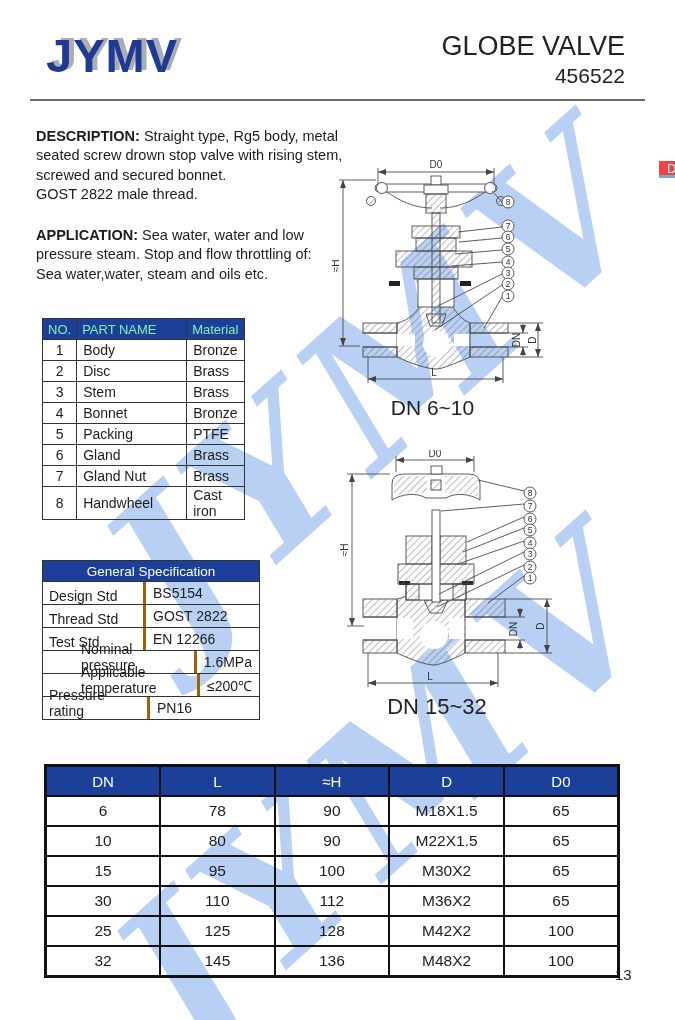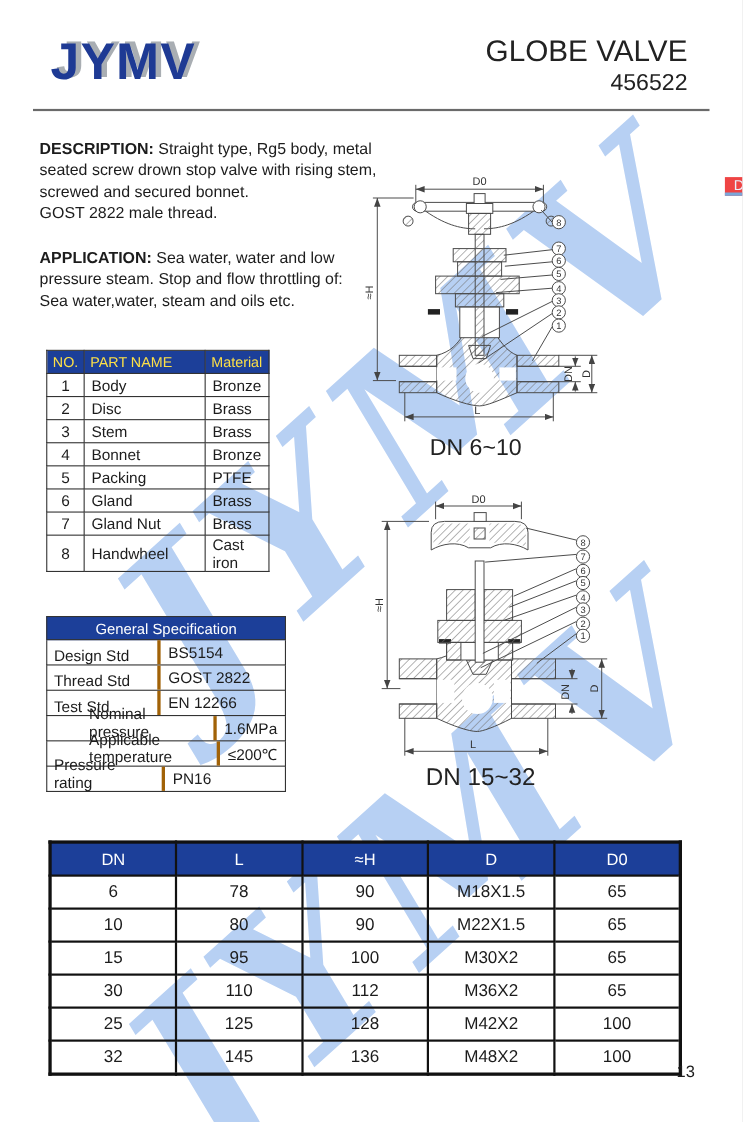--- a/index.html
+++ b/index.html
@@ -27,21 +27,21 @@
   .app{left:36px;top:226px;width:292px;font-size:14.5px;line-height:1.33;}
 
   
   .din{left:659px;top:161px;width:48px;height:17px;background:#ef4444;
        border-bottom:3px solid #7aa7d9;color:#e9effa;font-size:13px;
        display:flex;align-items:center;padding-left:8px;box-sizing:border-box;}
 
   
   table{border-collapse:collapse;}
   .parts{left:42px;top:318px;width:203px;}
-  .parts th{background:#1c3f99;color:#fde047;font-size:13px;font-weight:normal;
+  .parts th{background:#1c3f99;color:#86efac;font-size:13px;font-weight:normal;
             height:20px;border:1px solid #333;border-left:1px solid #5a74c0;text-align:left;padding:0 5px;}
   .parts th:first-child{border-left:1px solid #333;}
   .parts td{border:1px solid #333;font-size:14px;height:20px;padding:0 6px;background:transparent;}
   .parts td.n{text-align:center;width:24px;padding:0 2px;}
   .parts td.pn{width:97px;}
 
   
   .spec{left:42px;top:560px;width:218px;}
   .spec .t{background:#1c3f99;color:#fff;font-size:13.5px;height:22px;line-height:22px;
            text-align:center;border:1px solid #333;box-sizing:border-box;}

